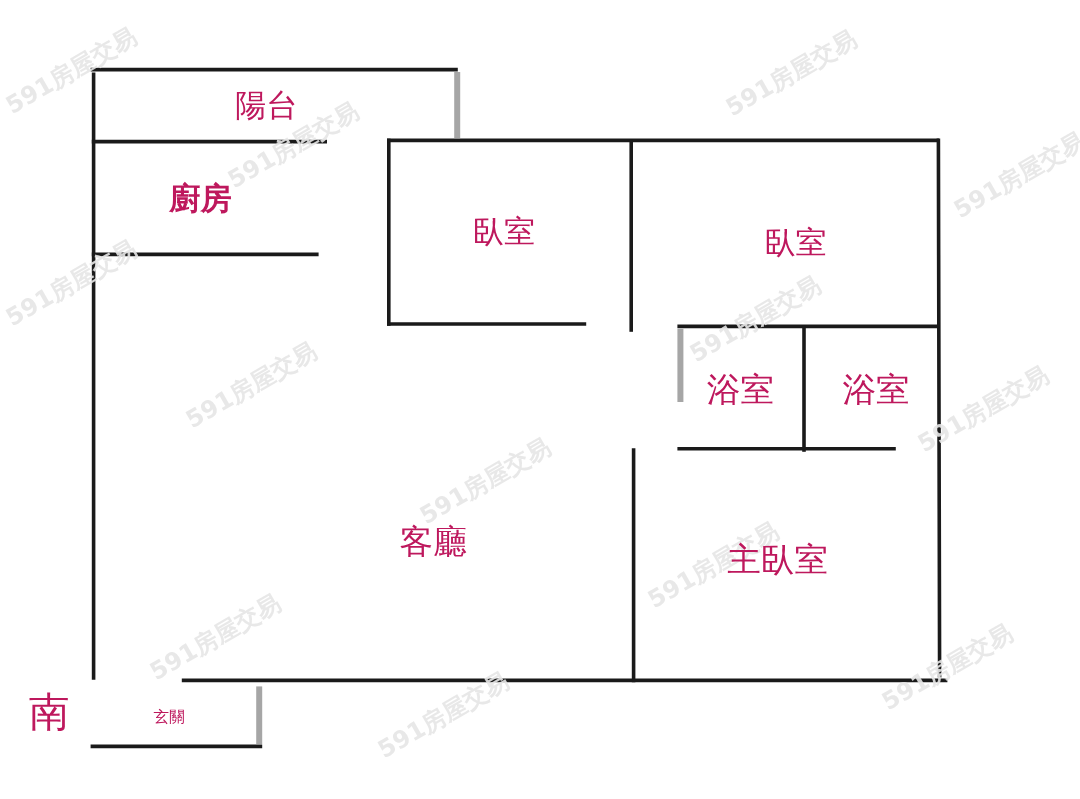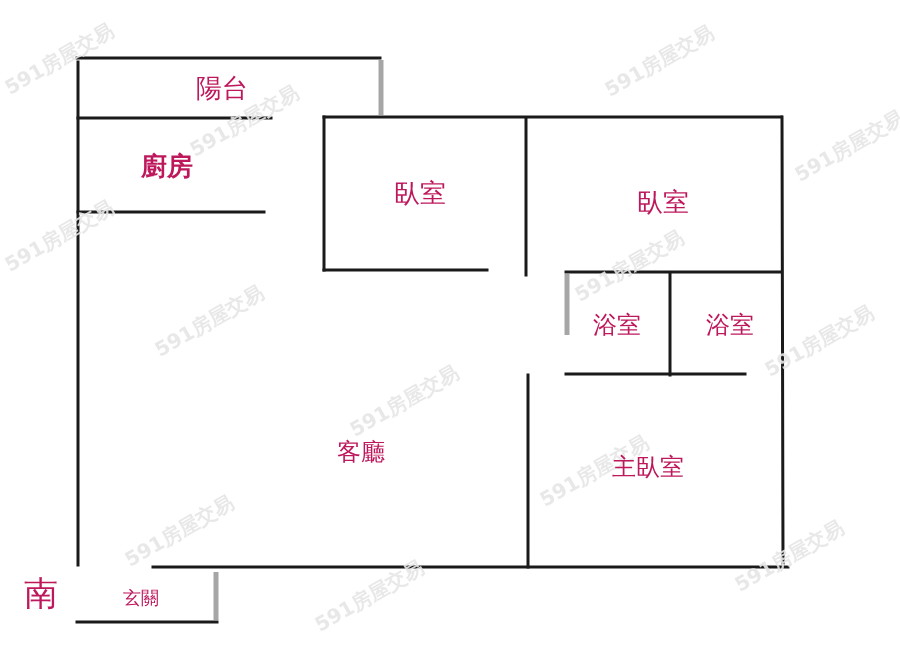--- a/index.html
+++ b/index.html
@@ -1,23 +1,23 @@
 <!DOCTYPE html>
 <html><head>
   <meta charset="utf-8">
   <style>
     html, body { margin: 0; padding: 0; background: #ffffff; }
     body { width: 900px; height: 666px; position: relative; overflow: hidden;
            font-family: "DejaVu Sans", sans-serif; }
     #plan { position: absolute; left: 0; top: 0; }
     .label { position: absolute; color: #be185d; white-space: nowrap; transform: translate(-50%, -50%); }
     .lbl-md { font-size: 26px; }
-    .lbl-sm { font-size: 24px; }
-    .lbl-xs { font-size: 18px; }
-    .lbl-lg { font-size: 24px; }
+    .lbl-sm { font-size: 28px; }
+    .lbl-xs { font-size: 13px; }
+    .lbl-lg { font-size: 28px; }
     .lbl-dir { font-size: 34px; }
     .wm { position: absolute; color: #e6e6e6; font-size: 20px; font-weight: bold;
           transform: rotate(-30deg); transform-origin: left top; white-space: nowrap;
           pointer-events: none; opacity: 0.9; }
   </style>
 </head>
 <body>
 
 <svg id="plan" width="900" height="666" viewBox="0 0 900 666" xmlns="http://www.w3.org/2000/svg">
   <g stroke="#1a1a1a" stroke-width="3" stroke-linecap="square" fill="none">

